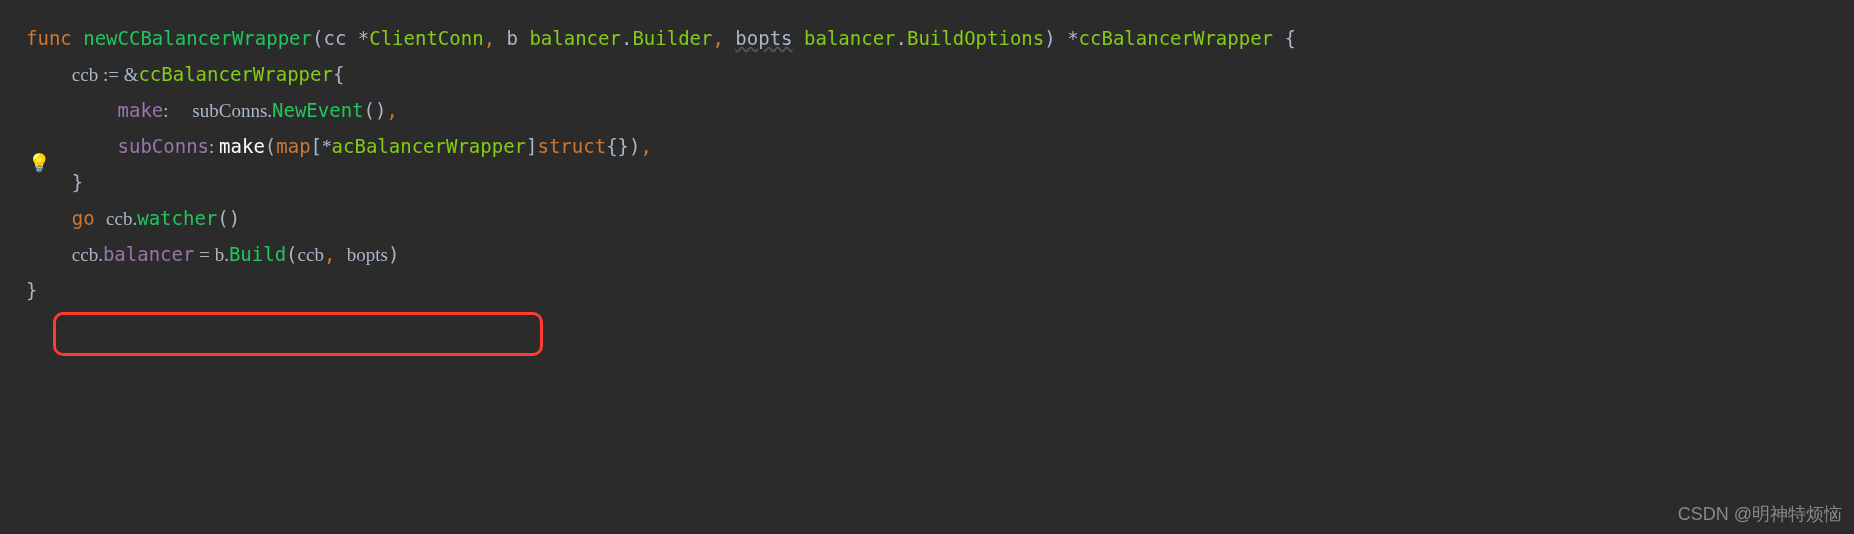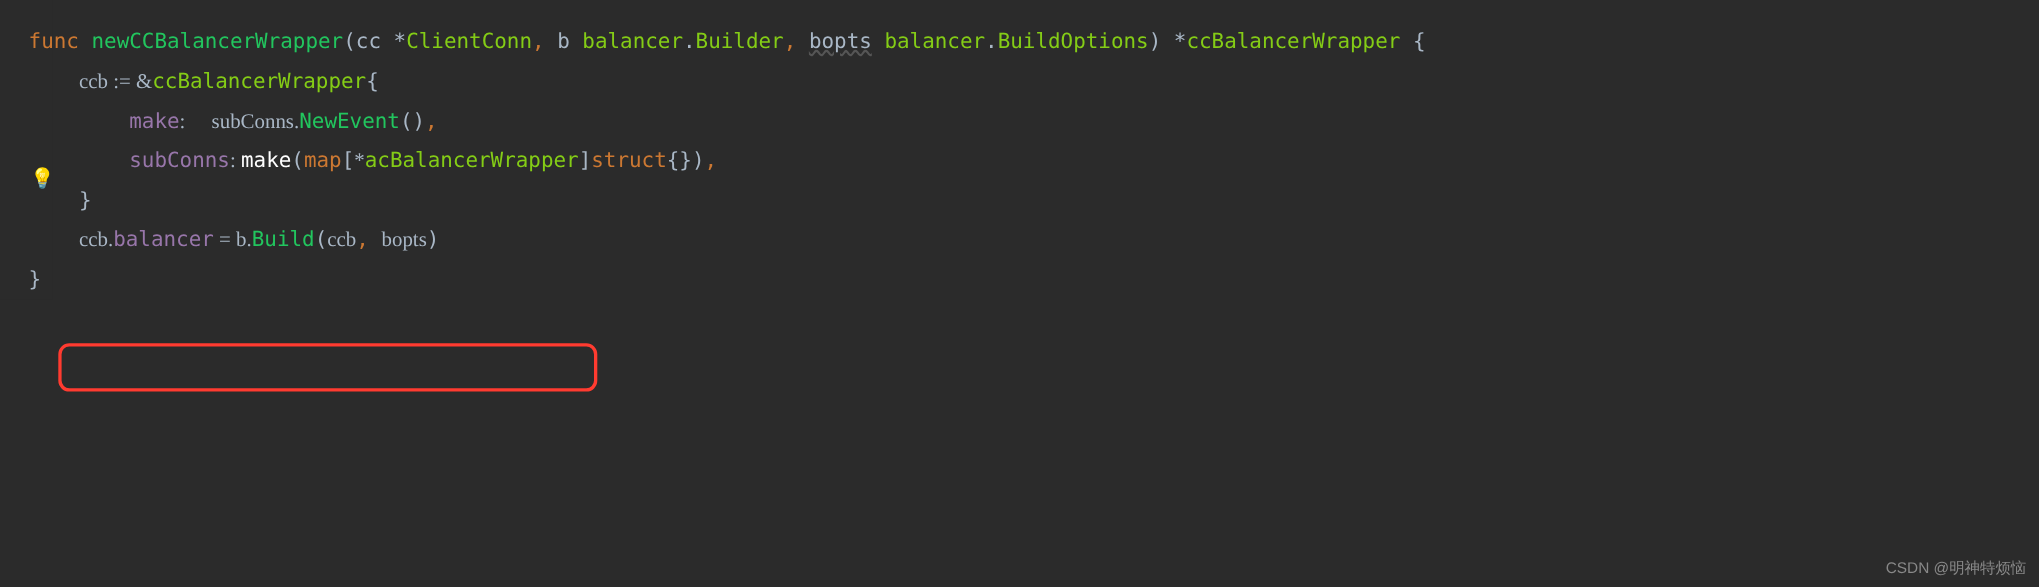--- a/index.html
+++ b/index.html
@@ -69,40 +69,41 @@
       left: 53px;
       top: 312px;
       width: 490px;
       height: 44px;
     }
     .watermark {
       position: absolute;
       right: 12px;
       bottom: 8px;
       color: #888;
-      font-size: 14px;
+      font-size: 18px;
       font-family: sans-serif;
     }
     .bg-highlight {
       background: rgba(80,80,60,0.3);
       padding: 0 1px;
     }
   </style>
 </head>
 <body>
 
 <div class="editor">
   <div class="gutter">
     <div class="bulb">💡</div>
   </div>
   <div class="code-area">
     <div class="line"><span class="kw">func</span> <span class="func-name">newCCBalancerWrapper</span><span class="paren">(</span><span class="param">cc </span><span class="star">*</span><span class="type">ClientConn</span><span class="punct">, </span><span class="param">b </span><span class="type">balancer</span><span class="paren">.</span><span class="type">Builder</span><span class="punct">, </span><span class="param underline">bopts</span><span class="param"> </span><span class="type">balancer</span><span class="paren">.</span><span class="type">BuildOptions</span><span class="paren">) </span><span class="star">*</span><span class="type">ccBalancerWrapper</span><span class="paren"> {</span></div>
     <div class="line"><span>    </span><span class="ident">ccb </span><span class="ident">:= </span><span class="ident">&amp;</span><span class="type">ccBalancerWrapper</span><span class="paren">{</span></div>
     <div class="line"><span>        </span><span class="field">make</span><span class="ident">:     </span><span class="ident">subConns</span><span class="ident">.</span><span class="func-name">NewEvent</span><span class="paren">()</span><span class="punct">,</span></div>
     <div class="line"><span>        </span><span class="field">subConns</span><span class="ident">: </span><span class="builtin">make</span><span class="paren">(</span><span class="kw">map</span><span class="paren">[</span><span class="ident">*</span><span class="type">acBalancerWrapper</span><span class="paren">]</span><span class="kw">struct</span><span class="paren">{}</span><span class="paren">)</span><span class="punct">,</span></div>
     <div class="line"><span>    </span><span class="paren">}</span></div>
+    <div class="line"><span>    </span><span class="kw">go</span><span> </span><span class="ident">ccb</span><span class="ident">.</span><span class="func-name">watcher</span><span class="paren">()</span></div>
     <div class="line"><span>    </span><span class="ident">ccb</span><span class="ident">.</span><span class="field">balancer</span><span class="ident"> = </span><span class="ident">b</span><span class="ident">.</span><span class="func-name">Build</span><span class="paren">(</span><span class="ident">ccb</span><span class="punct">, </span><span class="ident">bopts</span><span class="paren">)</span></div>
     <div class="line"><span class="paren">}</span></div>
   </div>
   <div class="highlight-box"></div>
 </div>
 
 <div class="watermark">CSDN @明神特烦恼</div>
 
 </body></html>

